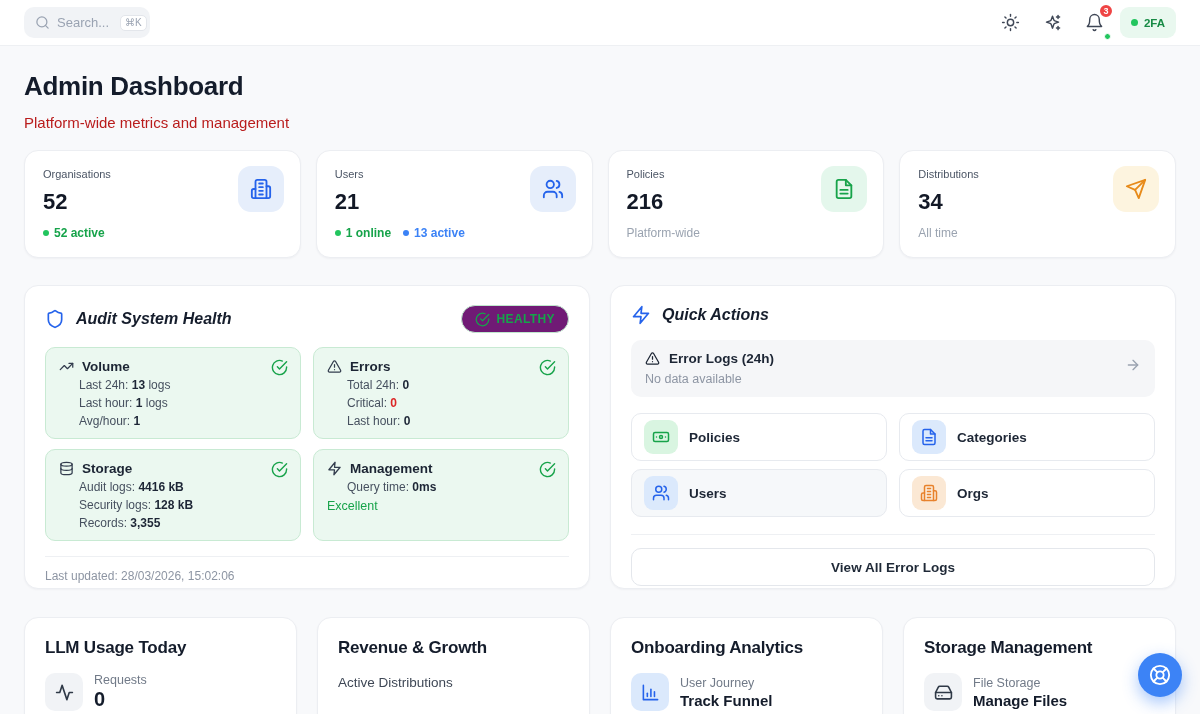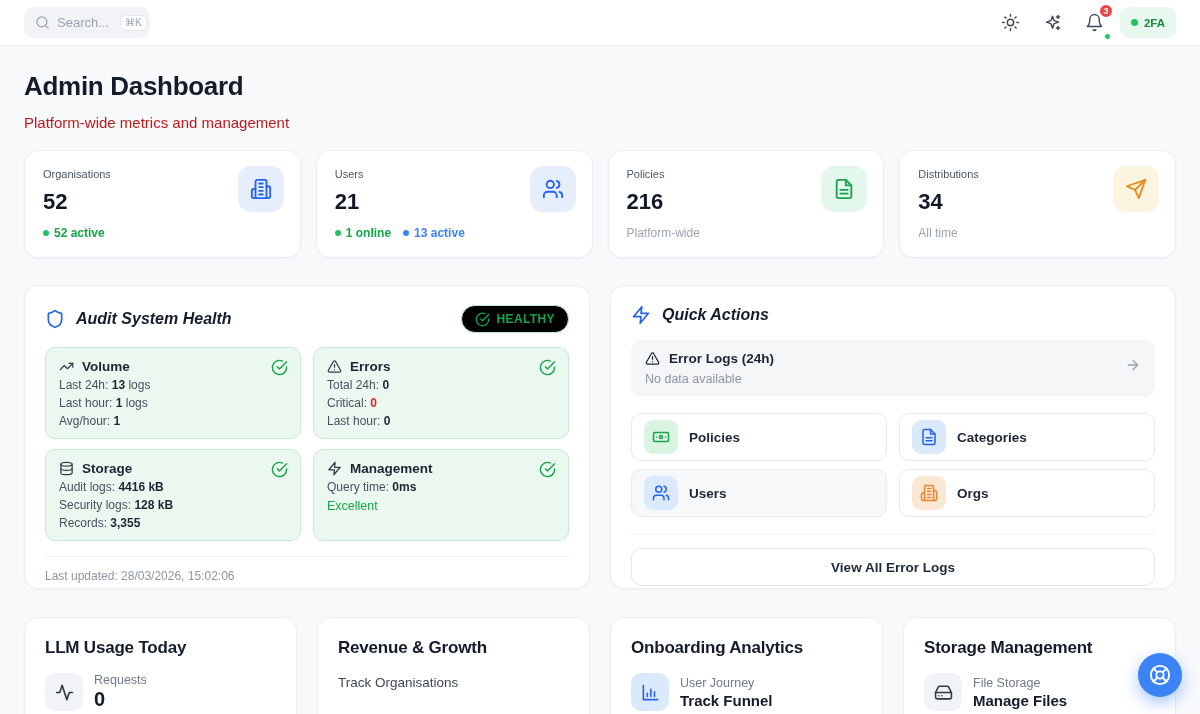--- a/index.html
+++ b/index.html
@@ -88,32 +88,32 @@
   .tint-green2 { background:#d9f5e1; color:#17a34a; }
   .tint-gray { background:#f1f3f6; color:#2f3947; }
 
   
   .mid-row { display:grid; grid-template-columns:1fr 1fr; gap:20px; margin-top:27px; }
   .panel { height:304px; padding:19px 20px; }
   .panel-head { display:flex; align-items:center; gap:11px; }
   .panel-title { font-size:16px; font-weight:700; color:#151d2c;font-style:italic; }
   .healthy-badge {
     margin-left:auto; display:flex; align-items:center; gap:6px;
-    background:#000000; border:1px solid #bfe8cd; border-radius:999px;
+    background:#701a75; border:1px solid #bfe8cd; border-radius:999px;
     padding:0 13px; height:28px; color:#16a34a; font-size:12px; font-weight:700; letter-spacing:.4px;
   }
   .health-grid { display:grid; grid-template-columns:1fr 1fr; gap:10px 12px; margin-top:14px; }
   .hbox {
     background:#ebf8f0; border:1px solid #c8ead3; border-radius:10px;
     padding:11px 13px; height:92px; position:relative;
   }
   .hbox-head { display:flex; align-items:center; gap:8px; font-size:13.5px; font-weight:700; color:#1c2534; }
   .hbox-head svg { color:#323c4d; }
   .hbox-check { position:absolute; top:11px; right:12px; color:#17a34a; }
-  .hline { font-size:12px; color:#46505f; margin-top:4px; }
+  .hline { font-size:12px; color:#46505f; margin-top:4px;margin-left:20px; }
   .hline:first-of-type { margin-top:8px; }
   .hline b { color:#1d2636; font-weight:700; }
   .hline .red { color:#dc2626; font-weight:700; }
   .excellent { font-size:12.5px; color:#17a34a; margin-top:5px; }
   .panel-divider { border:none; border-top:1px solid #eef0f3; margin-top:15px; }
   .last-updated { font-size:12px; color:#8d95a3; margin-top:12px; }
 
   
   .error-row { background:#f5f6f8; border-radius:10px; padding:11px 14px; position:relative; margin-top:15px; cursor:pointer; }
   .error-row-head { display:flex; align-items:center; gap:9px; font-size:13.5px; font-weight:600; color:#1d2635; }
@@ -499,21 +499,21 @@
         </span>
         <span>
           <div class="bstat-label">Requests</div>
           <div class="bstat-value-big">0</div>
         </span>
       </div>
     </section>
 
     <section class="card bcard">
       <div class="bcard-title">Revenue &amp; Growth</div>
-      <div class="bsub">Track Organisations</div>
+      <div class="bsub">Active Distributions</div>
     </section>
 
     <section class="card bcard">
       <div class="bcard-title">Onboarding Analytics</div>
       <div class="bstat">
         <span class="bstat-ic tint-blue2">
           <svg width="19" height="19" viewBox="0 0 24 24" fill="none" stroke="currentColor" stroke-width="2" stroke-linecap="round" stroke-linejoin="round">
               <path d="M3 3v18h18"></path>
               <line x1="8" y1="17" x2="8" y2="13"></line>
               <line x1="12.5" y1="17" x2="12.5" y2="8"></line>

